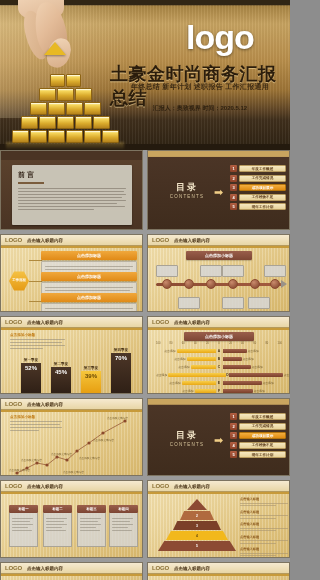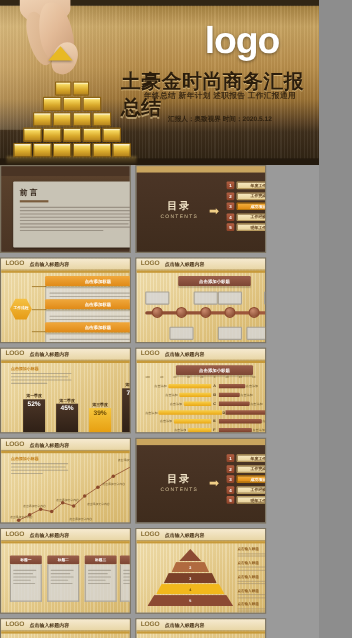--- a/index.html
+++ b/index.html
@@ -70,21 +70,21 @@
   }
   .ts-meta {
     position:absolute; left:110px; top:104px; width:180px; text-align:center;
     font-size:6px; font-weight:700; color:#2e2110;
   }
 
   
   .grid { position:absolute; left:0; top:150px; width:290px; }
   .row { display:flex; gap:4px; padding:0 0 4px 0; }
   .thumb-slide {
-    width:119px; height:78px; position:relative; overflow:hidden;
+    width:143px; height:78px; position:relative; overflow:hidden;
     border:1px solid #7d7461;
   }
   .row.r2 .thumb-slide { height:80px; }
 
   
   .bg-gold {
     background:
       repeating-linear-gradient(90deg,rgba(255,255,255,.16) 0 1px,rgba(190,150,70,.10) 1px 3px),
       linear-gradient(to bottom right,#f3e3b5 0%,#ecd79f 35%,#e3c886 65%,#d8b96f 100%);
   }

